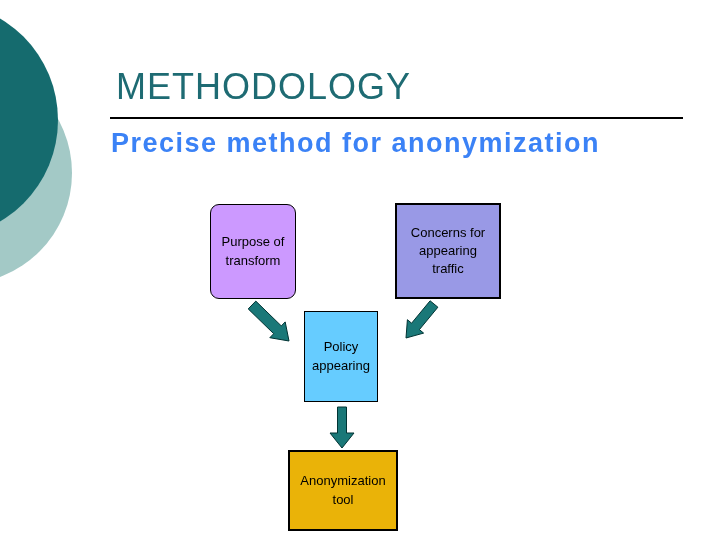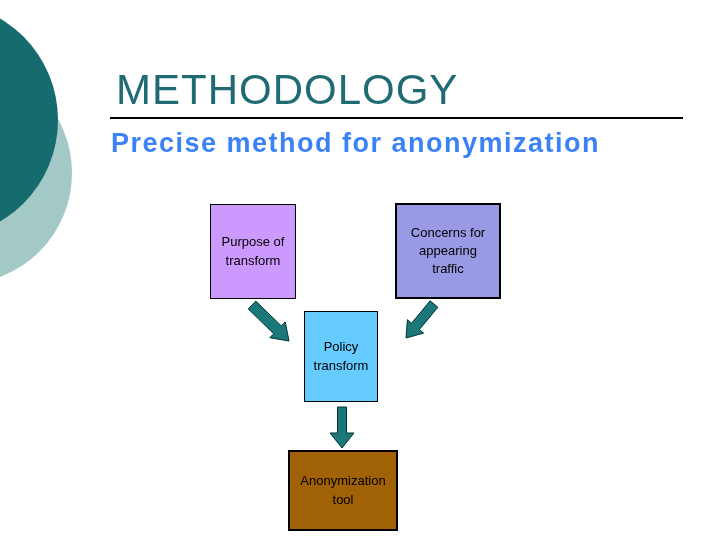--- a/index.html
+++ b/index.html
@@ -10,21 +10,21 @@
     overflow: hidden;
     background: #ffffff;
     font-family: "Liberation Sans", "DejaVu Sans", sans-serif;
   }
   .circle { position: absolute; border-radius: 50%; }
   .circle-light { left: -150px; top: 62px; width: 222px; height: 222px; }
   .circle-dark  { left: -178px; top: 2px;  width: 236px; height: 236px; }
   .title {
     position: absolute;
     left: 116px; top: 66px;
-    font-size: 42px;
+    font-size: 36px;
     font-weight: 400;
     letter-spacing: 1px;
     white-space: nowrap;
   }
   .title-rule {
     position: absolute;
     left: 110px; top: 117px;
     width: 573px; height: 2px;
     background: #000000;
   }
@@ -71,26 +71,26 @@
   <div class="title" style="color: rgb(30, 107, 115);">METHODOLOGY</div>
   <div class="title-rule"></div>
   <div class="subtitle" style="color: #3b82f6;">Precise method for anonymization</div>
 
   <svg class="arrows-layer" viewBox="0 0 720 540" xmlns="http://www.w3.org/2000/svg">
     <polygon points="248.2,308.9 273.7,333.7 269.8,337.7 289,341 285.2,321.9 281.3,325.9 255.8,301.1" stroke-width="1" fill="#1a7878" stroke="#003333"></polygon>
     <polygon points="430.1,300.8 411.6,323.2 407.4,319.7 406,338 423.6,333.1 419.4,329.6 437.9,307.2" stroke-width="1" fill="#1a7878" stroke="#003333"></polygon>
     <polygon points="337.5,407 337.5,433 330,433 342,448 354,433 346.5,433 346.5,407" stroke-width="1" fill="#1a7878" stroke="#003333"></polygon>
   </svg>
 
-  <div class="box box-purpose" style="background-color: rgb(204, 153, 255);">Purpose of
+  <div class="box box-purpose" style="background-color: rgb(204, 153, 255); border-radius: 9px;">Purpose of
 transform</div>
 
   <div class="box box-concerns" style="background-color: rgb(153, 153, 230);">Concerns for
 appearing
 traffic</div>
 
   <div class="box box-policy" style="background-color: rgb(102, 204, 255);">Policy
-transform</div>
+appearing</div>
 
-  <div class="box box-anonymization" style="background-color: #a16207;">Anonymization
+  <div class="box box-anonymization" style="background-color: #eab308;">Anonymization
 tool</div>
 
 </div>
 
 </body></html>

